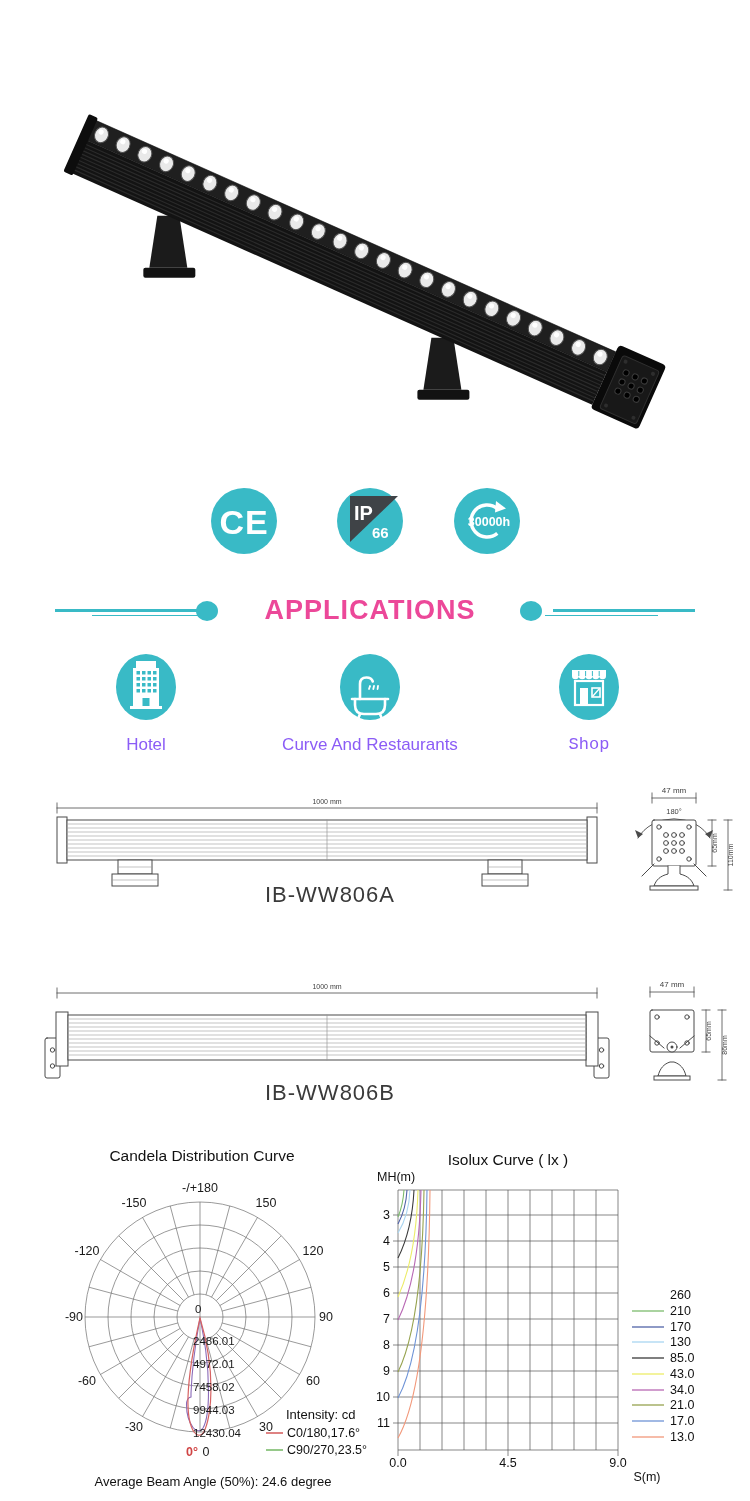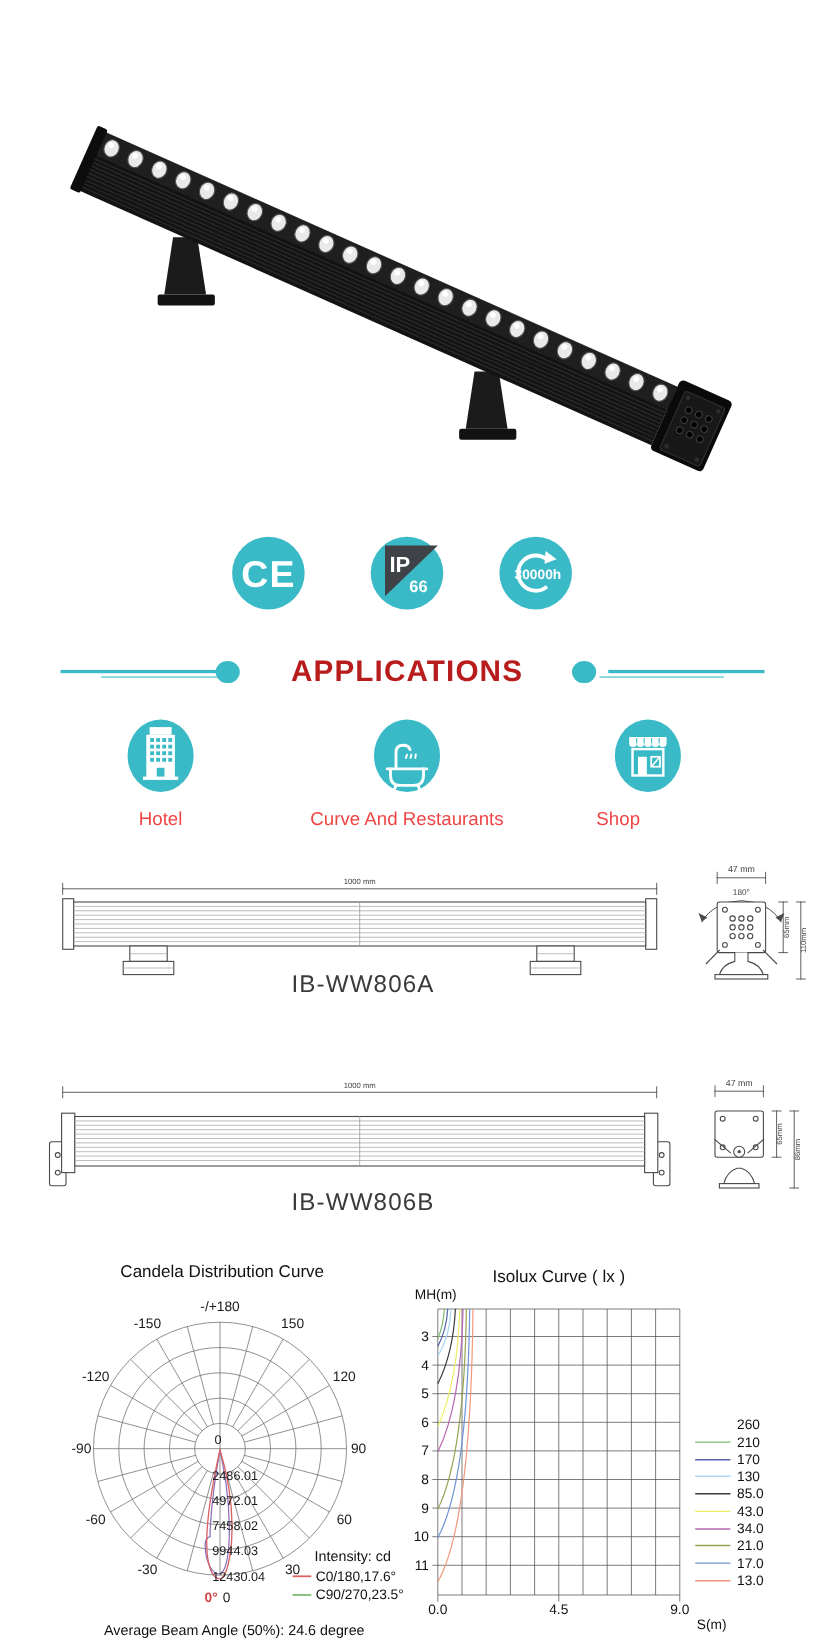--- a/index.html
+++ b/index.html
@@ -3,22 +3,22 @@
 <meta charset="utf-8">
 <style>
   html,body{margin:0;padding:0;background:#fff;}
   #page{position:relative;width:750px;height:1501px;background:#ffffff;overflow:hidden;
         font-family:"Liberation Sans","DejaVu Sans",sans-serif;margin-top:20px;}
   .abs{position:absolute;}
   .teal-line{position:absolute;background:#39BAC6;height:3px;}
   .teal-thin{position:absolute;background:#39BAC6;height:1px;}
   .teal-dot{position:absolute;background:#39BAC6;border-radius:50%;width:22px;height:20px;}
   .app-title{position:absolute;left:225px;top:575px;width:290px;text-align:center;
-             color:#b91c1c;font-size:27px;font-weight:bold;letter-spacing:1px;}
-  .app-label{position:absolute;top:715px;text-align:center;color:#ef4444;font-size:17px;}
+             color:#ec4899;font-size:27px;font-weight:bold;letter-spacing:1px;}
+  .app-label{position:absolute;top:715px;text-align:center;color:#8b5cf6;font-size:17px;}
   svg text{font-family:"Liberation Sans","DejaVu Sans",sans-serif;}
 </style>
 </head>
 <body>
 
 <div id="page">
 
   <svg class="abs" style="left:0;top:60px;" width="750" height="400" viewBox="0 0 750 400">
     <g transform="translate(95,40) rotate(24)">
 
@@ -193,21 +193,21 @@
       </g>
       <rect x="575" y="41" width="28" height="24" fill="none" stroke="#fff" stroke-width="2.2"></rect>
       <rect x="580" y="48" width="8" height="17" fill="#fff"></rect>
       <rect x="592" y="48" width="8" height="9" fill="none" stroke="#fff" stroke-width="1.6"></rect>
       <line x1="592.5" y1="56.5" x2="599.5" y2="48.5" stroke="#fff" stroke-width="1.4"></line>
     </g>
   </svg>
 
   <div class="app-label" style="left:96px;width:100px;">Hotel</div>
   <div class="app-label" style="left:270px;width:200px;">Curve And Restaurants</div>
-  <div class="app-label" style="left:512px;width:100px;">Shop</div>
+  <div class="app-label" style="left:539px;width:100px;font-family:Liberation Mono, monospace;">Shop</div>
 
   <svg class="abs" style="left:0;top:760px;" width="750" height="345" viewBox="0 0 750 345" fill="none" stroke-linecap="square">
 
     <g stroke="#4a4a4a" stroke-width="1">
 
       <line x1="57" y1="28" x2="597" y2="28" stroke-width="0.8"></line>
       <line x1="57" y1="23" x2="57" y2="33" stroke-width="0.8"></line>
       <line x1="597" y1="23" x2="597" y2="33" stroke-width="0.8"></line>
 
       <rect x="57" y="37" width="10" height="46" fill="#fff"></rect>

